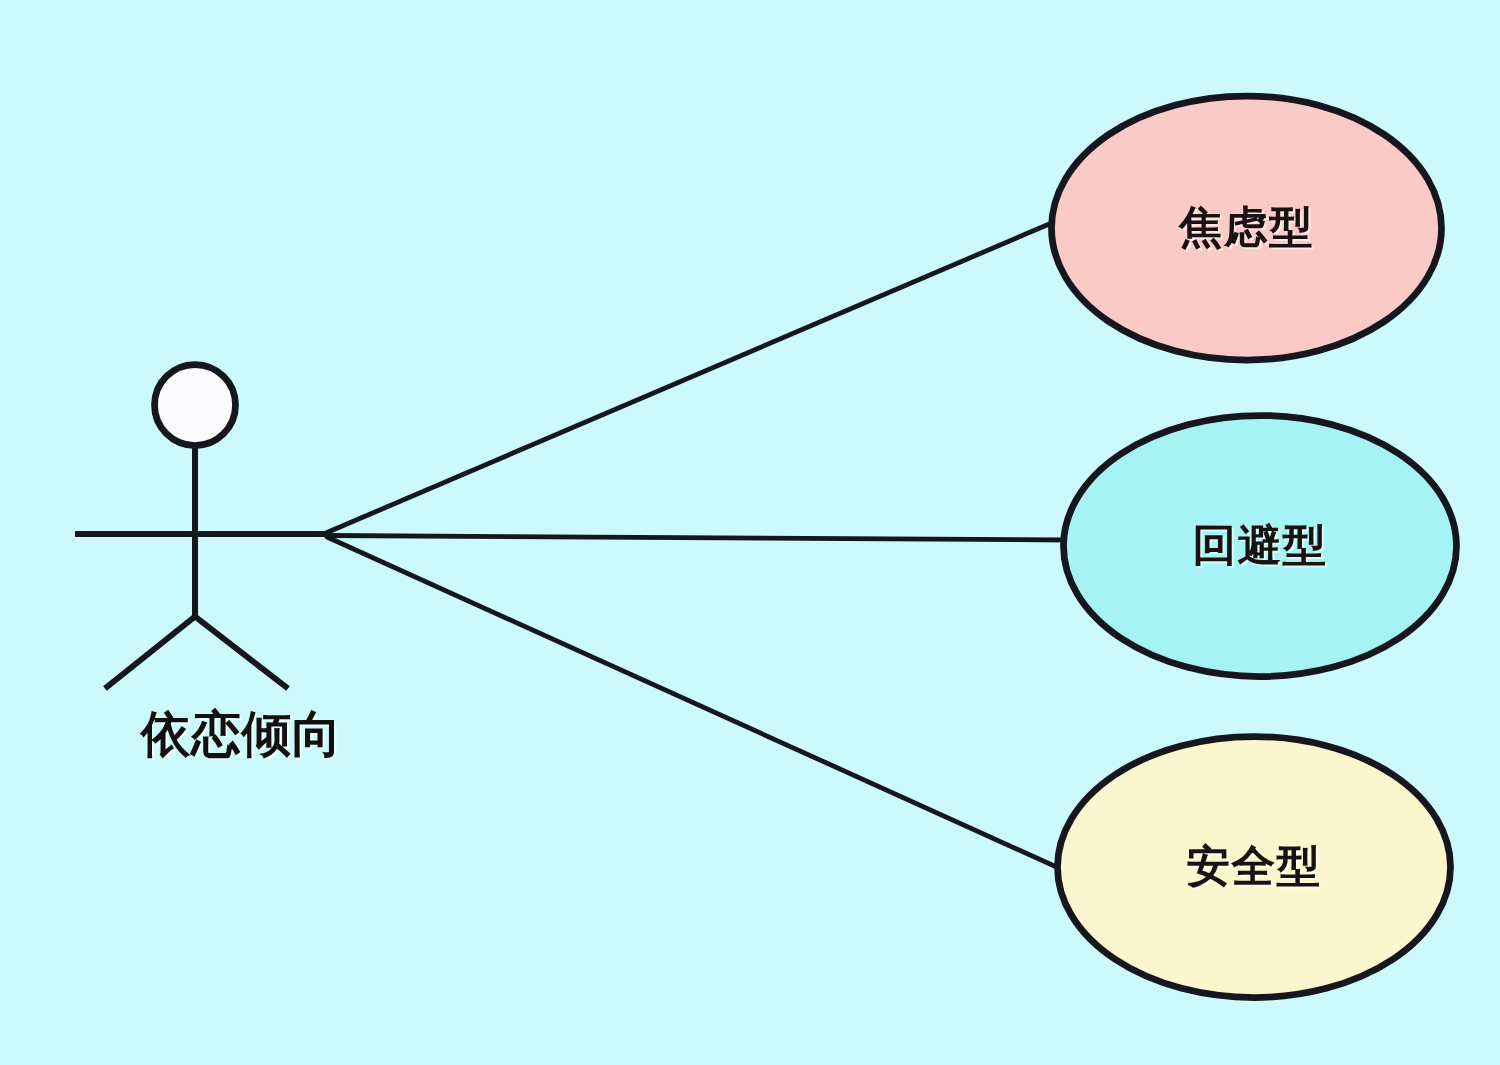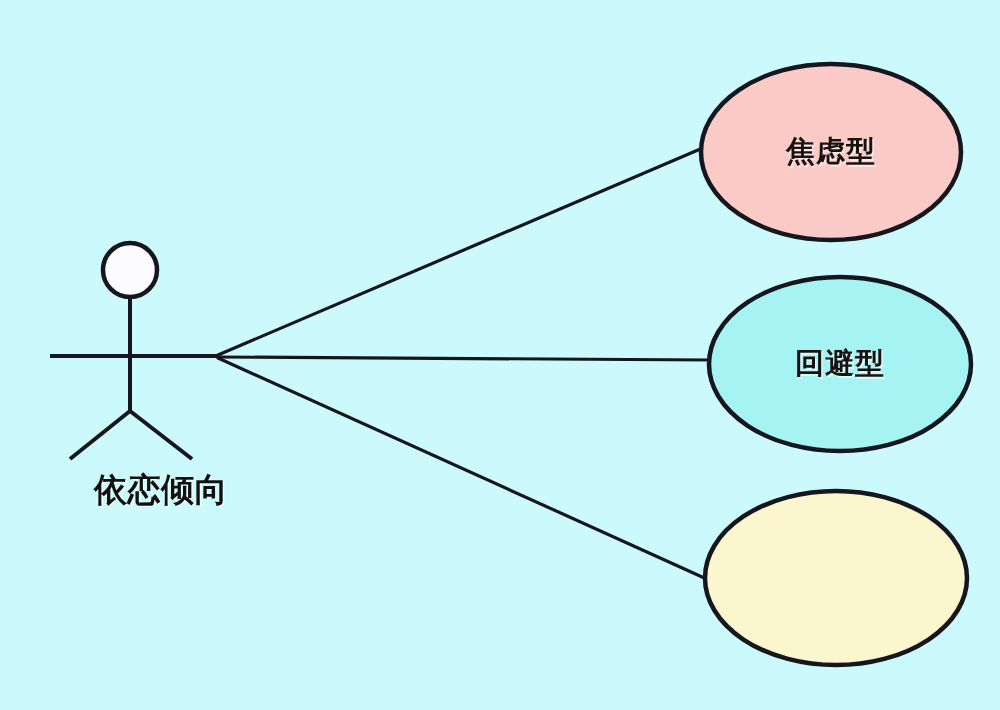--- a/index.html
+++ b/index.html
@@ -85,16 +85,17 @@
       <circle class="actor-head" cx="130" cy="270" r="27" fill="#fbfbfd" stroke="#15161e"></circle>
     </g>
 
     <ellipse class="usecase-ellipse" cx="831" cy="152" rx="130" ry="88" fill="#f9cac6" stroke="#15161e"></ellipse>
     <ellipse class="usecase-ellipse" cx="840" cy="364" rx="131" ry="87" fill="#a6f3f4" stroke="#15161e"></ellipse>
     <ellipse class="usecase-ellipse" cx="836" cy="578" rx="131" ry="87" fill="#fbf6ce" stroke="#15161e"></ellipse>
   </svg>
 
   <div class="node-label usecase-label" style="left: 840px; top: 364px;">回避型</div>
   <div class="node-label usecase-label" style="left: 831px; top: 152px;">焦虑型</div>
+  <div class="node-label usecase-label" style="left: 836px; top: 578px;">安全型</div>
 
   <div class="node-label actor-label" style="left: 133px; top: 490px; margin-left: 28px;">依恋倾向</div>
 
 </div>
 
 </body></html>

